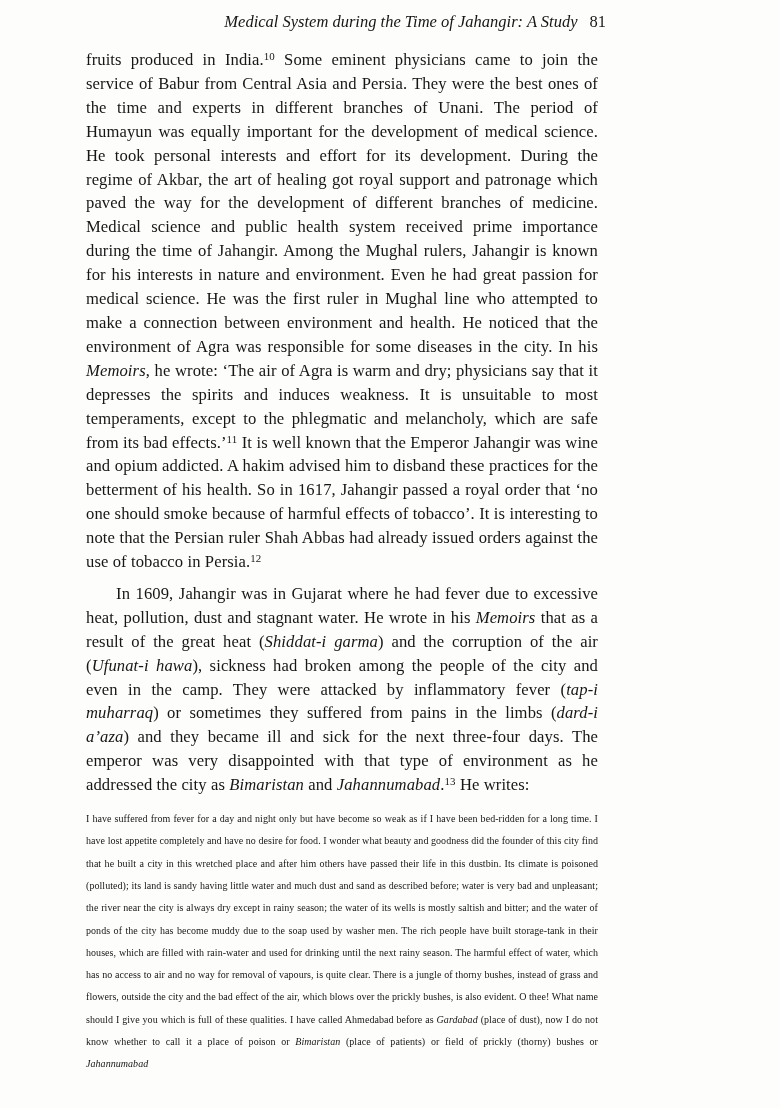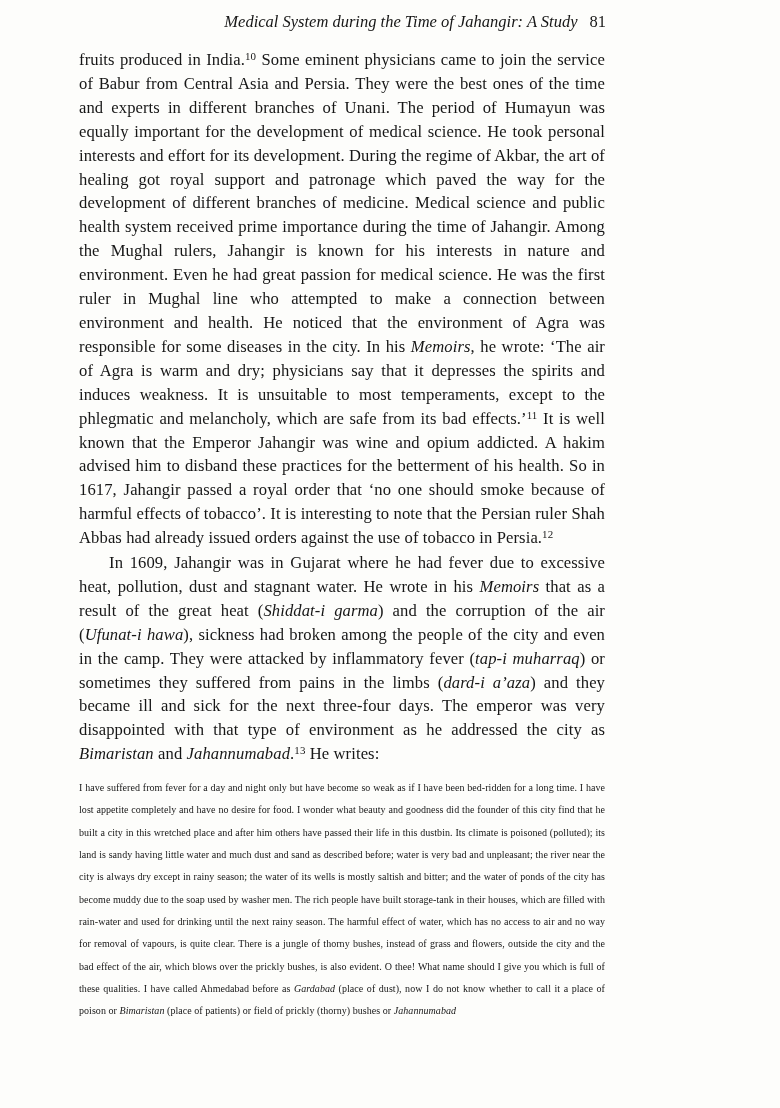--- a/index.html
+++ b/index.html
@@ -21,21 +21,21 @@
   .running-header {
     text-align: right;
     font-size: 16.5px;
     line-height: 24px;
     margin-bottom: 14px;
     white-space: nowrap;
   }
   .running-header .hdr-title { font-style: italic; }
   .running-header .hdr-pageno { margin-left: 12px; font-style: normal; }
   .text-body p {
-    margin: 1px;
+    margin: 8px;
     text-align: justify;
   }
   p.body, p.body-indent {
     font-size: 16.6px;
     line-height: 23.9px;
     letter-spacing: 0.1px;
   }
   p.body-indent { text-indent: 30px; }
   p.quote {
     font-size: 10px;

